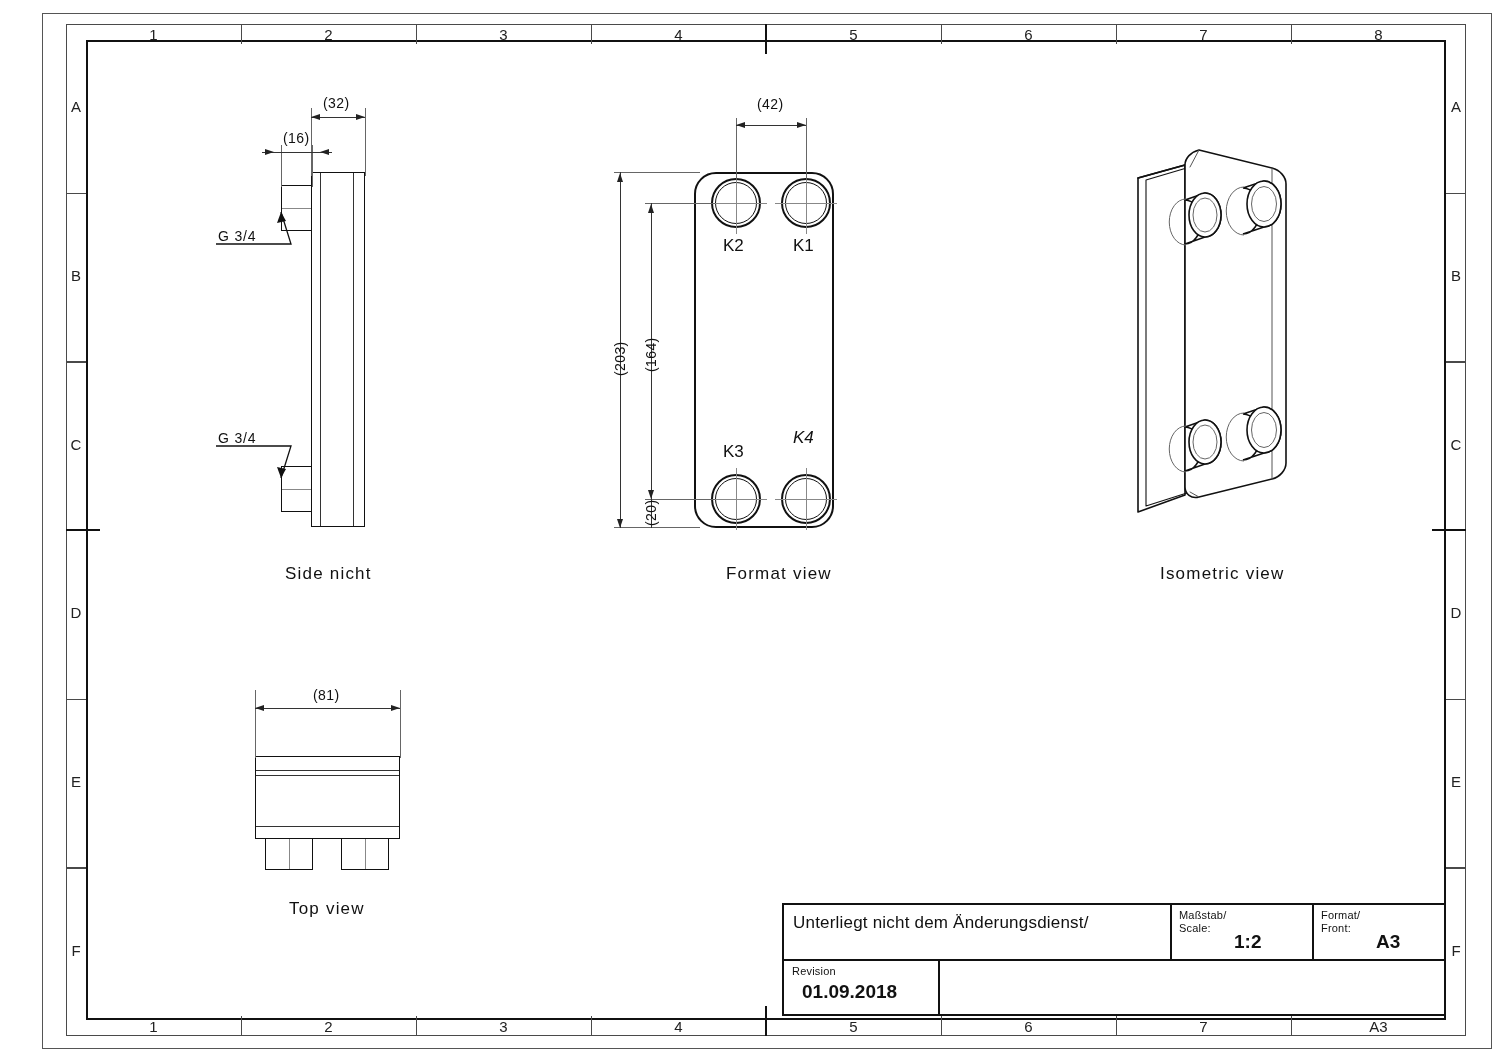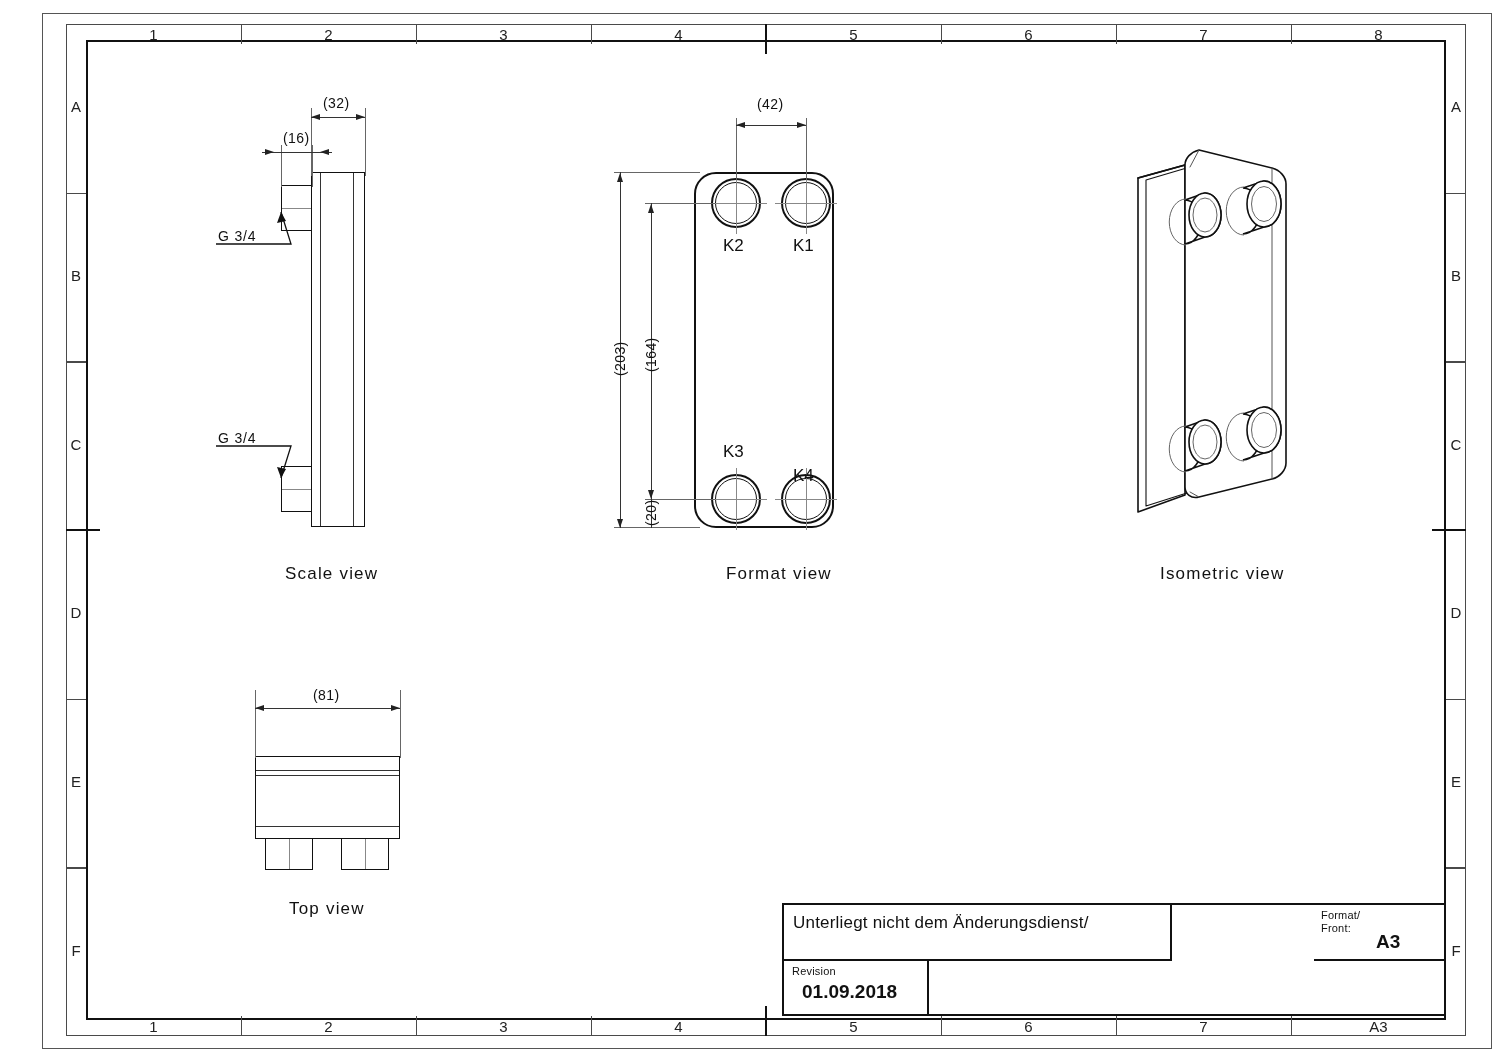--- a/index.html
+++ b/index.html
@@ -177,21 +177,21 @@
     <div class="extline v" style="left:281px;top:145px;height:42px;"></div>
     <div class="extline v" style="left:312px;top:145px;height:42px;"></div>
     <div class="dimline h" style="left:262px;top:152px;width:70px;"></div>
     <div class="arrowR" style="left:265px;top:149px;"></div>
     <div class="arrowL" style="left:320px;top:149px;"></div>
     <div class="dimtxt" style="left:283px;top:130px;">(16)</div>
 
     <div class="calltxt" style="left:218px;top:228px;">G 3/4</div>
     <div class="calltxt" style="left:218px;top:430px;">G 3/4</div>
 
-    <div class="viewlabel" style="left:285px;top:564px;">Scale view</div>
+    <div class="viewlabel" style="left:285px;top:564px;">Side nicht</div>
   </div>
 
   <div>
 
     <div style="position:absolute;left:694px;top:172px;width:140px;height:356px;
                 border:2.2px solid #111;border-radius:22px;box-sizing:border-box;background:#fff;"></div>
 
     <div class="circ" style="left:711px;top:178px;width:50px;height:50px;border:2.6px solid #111;"></div>
     <div class="circ" style="left:715px;top:182px;width:42px;height:42px;border:1.4px solid #111;"></div>
 
@@ -209,21 +209,21 @@
     <div class="ln h hh" style="left:775px;top:202.5px;width:62px;"></div>
     <div class="ln v vv" style="left:805.5px;top:172px;height:62px;"></div>
     <div class="ln h hh" style="left:705px;top:498.5px;width:62px;"></div>
     <div class="ln v vv" style="left:735.5px;top:468px;height:62px;"></div>
     <div class="ln h hh" style="left:775px;top:498.5px;width:62px;"></div>
     <div class="ln v vv" style="left:805.5px;top:468px;height:62px;"></div>
 
     <div class="portlabel" style="left:723px;top:236px;">K2</div>
     <div class="portlabel" style="left:793px;top:236px;">K1</div>
     <div class="portlabel" style="left:723px;top:442px;">K3</div>
-    <div class="portlabel" style="left:793px;top:466px;">K4</div>
+    <div class="portlabel" style="left:793px;top:428px;font-style:italic;">K4</div>
 
     <div class="extline v" style="left:735.5px;top:118px;height:62px;"></div>
     <div class="extline v" style="left:805.5px;top:118px;height:62px;"></div>
     <div class="dimline h" style="left:736px;top:125px;width:70px;"></div>
     <div class="arrowL" style="left:736px;top:122px;"></div>
     <div class="arrowR" style="left:797px;top:122px;"></div>
     <div class="dimtxt" style="left:757px;top:96px;">(42)</div>
 
     <div class="extline h" style="left:614px;top:172px;width:86px;"></div>
     <div class="extline h" style="left:614px;top:527px;width:86px;"></div>
@@ -325,27 +325,32 @@
     <div class="viewlabel" style="left:289px;top:899px;">Top view</div>
   </div>
 
 
   <div id="titleblock">
 
     <div class="tb-cell" style="left:0;top:0;width:388px;height:56px;border-right:2px solid #111;border-bottom:2px solid #111;padding:6px 0 0 9px;">
       <div class="tb-note">Unterliegt nicht dem Änderungsdienst/</div>
     </div>
 
+    <div class="tb-cell" style="left:388px;top:0;width:142px;height:56px;border-right:2px solid #111;border-bottom:2px solid #111;padding:4px 0 0 7px;">
+      <div class="tb-cap">Maßstab/</div>
+      <div class="tb-cap">Scale:</div>
+      <div class="tb-val" style="position:absolute;left:62px;top:26px;">1:2</div>
+    </div>
 
     <div class="tb-cell" style="left:530px;top:0;width:130px;height:56px;border-bottom:2px solid #111;padding:4px 0 0 7px;">
       <div class="tb-cap">Format/</div>
       <div class="tb-cap">Front:</div>
       <div class="tb-val" style="position:absolute;left:62px;top:26px;">A3</div>
     </div>
 
-    <div class="tb-cell" style="left:0;top:56px;width:145px;height:53px;border-right:2px solid #111;padding:4px 0 0 8px;">
+    <div class="tb-cell" style="left:0;top:56px;width:156px;height:53px;border-right:2px solid #111;padding:4px 0 0 8px;">
       <div class="tb-cap">Revision</div>
       <div class="tb-val" style="margin-top:3px;margin-left:10px;">01.09.2018</div>
     </div>
 
   </div>
 
 </div>
 
 </body></html>

